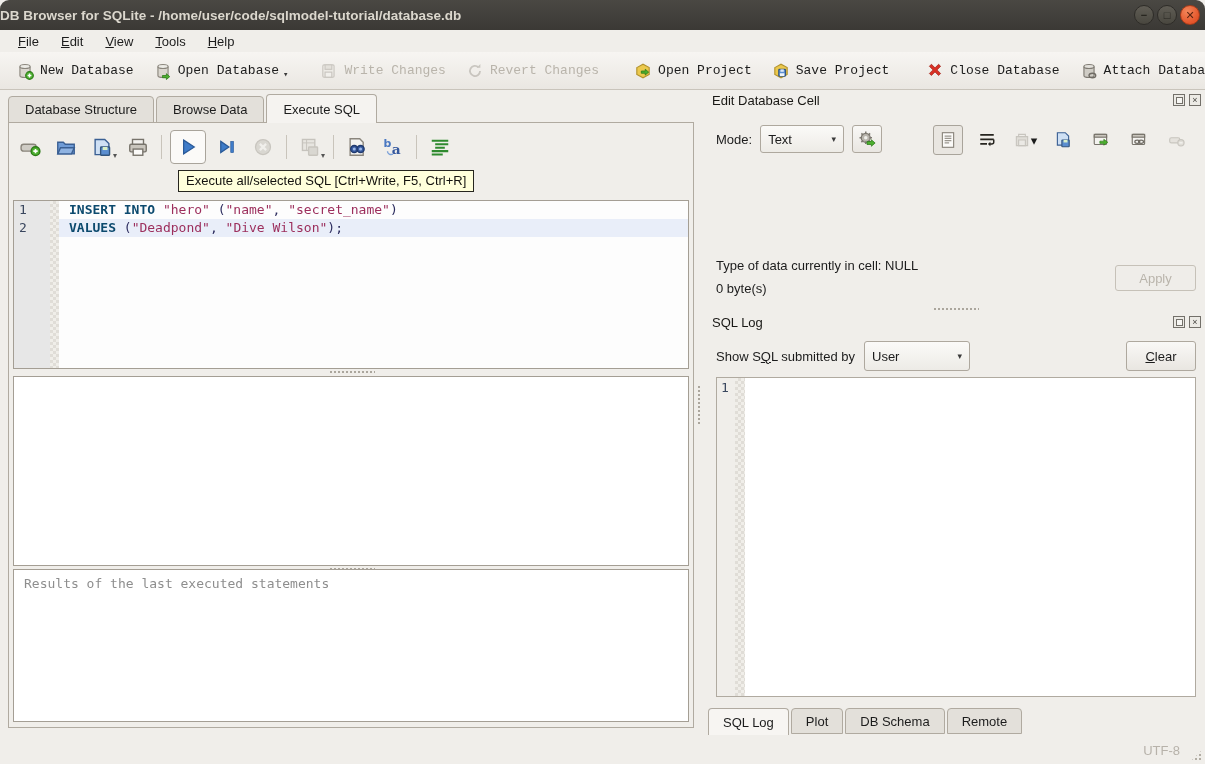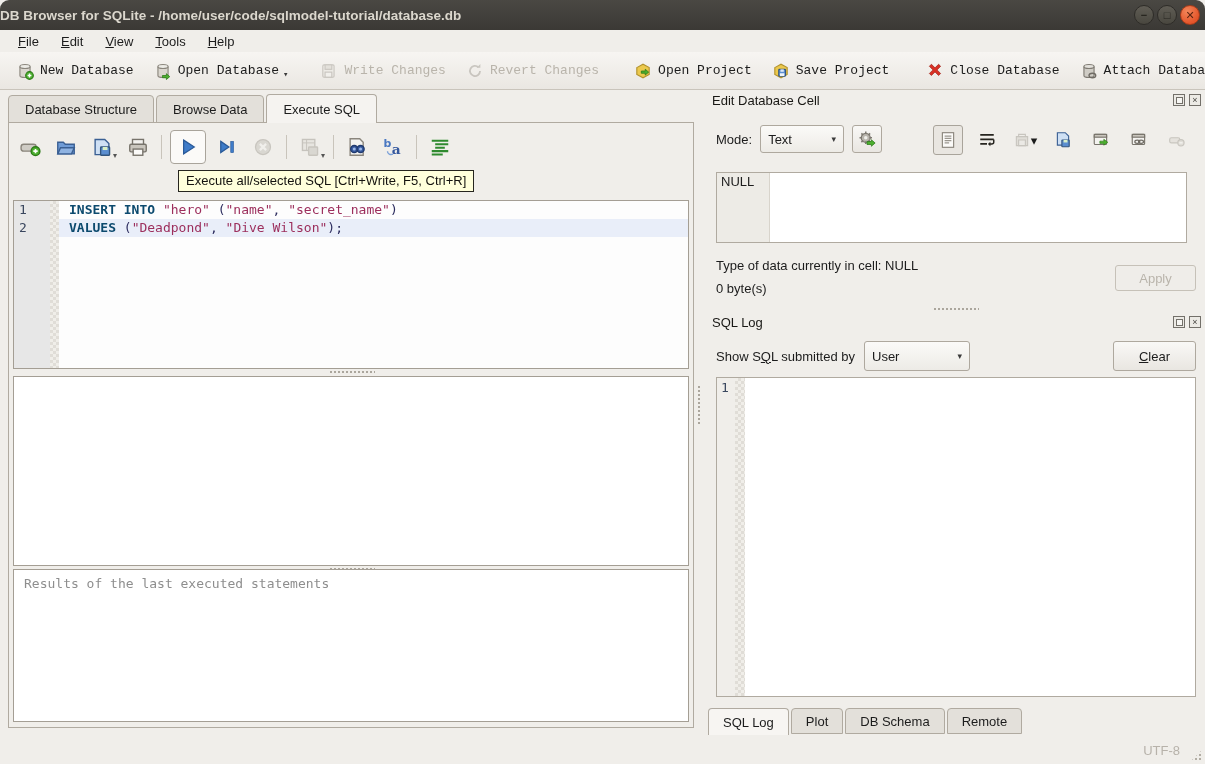--- a/index.html
+++ b/index.html
@@ -30,21 +30,21 @@
   .tb-handle { width:6px; height:26px; margin:0 3px;
     background-image:radial-gradient(#b2ada4 1px, transparent 1.3px); background-size:4px 4px; }
   .tb-sep { width:1px; height:26px; background:#c9c4bb; margin:0 6px; }
   .tb-btn { display:flex; align-items:center; gap:6px; padding:5px 10px; border-radius:3px; white-space:nowrap;font-family:Liberation Mono, monospace; }
   .tb-btn.disabled { color:#b9b4ab; }
   .tb-btn.disabled svg { opacity:.38; }
   .tb-caret { font-size:9px; color:#3a3a3a; align-self:flex-end; margin-left:-2px; }
   .icon { display:inline-block; line-height:0; }
 
   
-  .main-tabs { position:absolute; left:8px; top:95px; display:flex; }
+  .main-tabs { position:absolute; left:8px; top:95px; display:flex;align-items:center; }
   .mtab { height:28px; padding:0 16px; display:flex; align-items:center;
     background:#e3e0da; border:1px solid #b0aaa0; border-radius:4px 4px 0 0; margin-right:2px; }
   .mtab.active { background:#f5f3f0; height:29px; border-bottom:none; position:relative; z-index:3; top:-1px; }
 
   
   .left-frame { position:absolute; left:8px; top:122px; width:686px; height:606px;
     border:1px solid #b0aaa0; background:#f0eeea; }
 
   .sql-toolbar { position:absolute; left:6px; top:5px; height:38px; display:flex; align-items:center; gap:6px; }
   .sbtn { width:30px; height:30px; display:flex; align-items:center; justify-content:center; border-radius:4px; position:relative; }
@@ -424,25 +424,20 @@
     <div class="ricon disabled">
         <span class="icon"><svg width="18" height="18" viewBox="0 0 16 16">
             <rect x="1.5" y="6" width="9" height="4.5" rx="1.5" fill="#d5d2ca" stroke="#8d897f"></rect>
             <circle cx="11.5" cy="10.5" r="2.8" fill="#c9c5bd" stroke="#8d897f"></circle>
             <path d="M10 10.5h3" stroke="#f2f1ee" stroke-width="1.4"></path>
           </svg></span>
       </div>
     <div class="ricon"></div>
   </div>
 
-  <div class="cellbox">
-    <div class="null-gutter">
-      <span>NULL</span>
-    </div>
-  </div>
 
   <div style="position:absolute; left:11px; top:168px;">Type of data currently in cell: NULL</div>
   <div style="position:absolute; left:11px; top:191px;">0 byte(s)</div>
   <div class="btn disabled" style="position:absolute; left:410px; top:175px; width:81px; height:26px;">
     <span>Apply</span>
   </div>
 
   <div class="h-dots" style="left:228px; top:217px;"></div>
 
   <div class="dock-title" style="top:225px;">SQL Log</div>
@@ -450,21 +445,21 @@
     <div class="dock-btn float"></div>
     <div class="dock-btn">×</div>
   </div>
 
   <div style="position:absolute; left:11px; top:251px; display:flex; align-items:center; gap:9px; width:480px;">
     <span class="lbl"><span>Show S</span><span class="u">Q</span><span>L submitted by</span></span>
     <div class="combo" style="width:106px; height:30px;">
       <span>User</span>
       <span class="caret">▾</span>
     </div>
-    <div class="btn" style="width:83px; height:30px; margin-left:auto;">
+    <div class="btn" style="width:70px; height:30px; margin-left:auto;">
       <span><span class="u">C</span><span>lear</span></span>
     </div>
   </div>
 
   <div class="logarea">
     <div class="log-gutter">
       <span>1</span>
     </div>
     <div class="log-fold checker"></div>
   </div>

